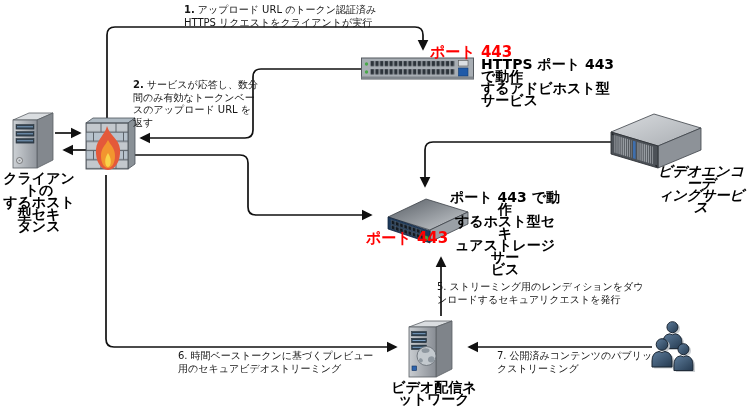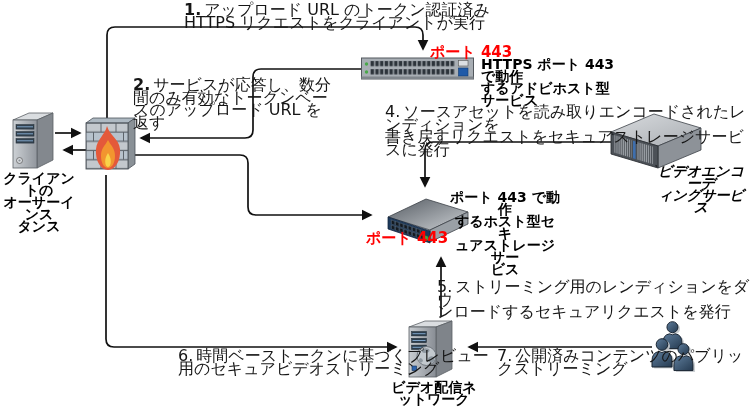--- a/index.html
+++ b/index.html
@@ -1,20 +1,20 @@
 <!DOCTYPE html>
 <html><head>
 <meta charset="utf-8">
 <style>
   * { margin:0; padding:0; box-sizing:border-box; }
   html,body { background:#ffffff; }
   body { font-family:"DejaVu Sans","Liberation Sans",sans-serif; }
   .canvas { position:relative; width:750px; height:407px; background:#fff; overflow:hidden; }
   svg.layer { position:absolute; left:0; top:0; }
-  .ann { position:absolute; font-size:16px; line-height:12.5px; color:#151515; letter-spacing:0; }
+  .ann { position:absolute; font-size:10px; line-height:12.5px; color:#151515; letter-spacing:0; }
   .ann .txt { white-space:pre-line; }
   .ann .num { margin-right:3px; }
   .ann.bn .num { font-weight:700; }
   .ann .num, .ann .txt { display:inline; }
   .dev-label { position:absolute; font-size:14px; font-weight:700; line-height:12px;
                color:#000; white-space:pre-line; text-align:center; }
   .dev-label.left { text-align:left; }
   .port { position:absolute; font-size:15px; font-weight:700; color:#ff0000; white-space:nowrap; }
   .icon { position:absolute; }
 </style>
@@ -191,39 +191,35 @@
   <div class="ann bn" style="left:184px; top:4px;">
     <span class="num">1.</span><span class="txt">アップロード URL のトークン認証済み
 HTTPS リクエストをクライアントが実行</span>
   </div>
   <div class="ann bn" style="left:133px; top:79px;">
     <span class="num">2.</span><span class="txt">サービスが応答し、数分
 間のみ有効なトークンベー
 スのアップロード URL を
 返す</span>
   </div>
-  <div class="ann" style="left:385px; top:106px;">
-    <span class="num">4.</span><span class="txt">ソースアセットを読み取りエンコードされたレンディションを
-書き戻すリクエストをセキュアストレージサービスに発行</span>
-  </div>
   <div class="ann" style="left:437px; top:281px;">
     <span class="num">5.</span><span class="txt">ストリーミング用のレンディションをダウ
 ンロードするセキュアリクエストを発行</span>
   </div>
   <div class="ann" style="left:178px; top:350px;">
     <span class="num">6.</span><span class="txt">時間ベーストークンに基づくプレビュー
 用のセキュアビデオストリーミング</span>
   </div>
   <div class="ann" style="left:497px; top:350px;">
     <span class="num">7.</span><span class="txt">公開済みコンテンツのパブリッ
 クストリーミング</span>
   </div>
 
   <div class="dev-label" style="left:0px; top:172px; width:78px;">クライアントの
-オーサーインス
+するホスト型セキ
 タンス</div>
   <div class="dev-label left" style="left:481px; top:58px; width:140px;">HTTPS ポート 443 で動作
 するアドビホスト型サービス</div>
   <div class="dev-label" style="left:450px; top:191px; width:110px;">ポート 443 で動作
 するホスト型セキ
 ュアストレージサー
 ビス</div>
   <div class="dev-label" style="left:654px; top:165px; width:94px;font-style:italic;">ビデオエンコーデ
 ィングサービス</div>
   <div class="dev-label" style="left:386px; top:381px; width:96px;">ビデオ配信ネットワーク</div>

